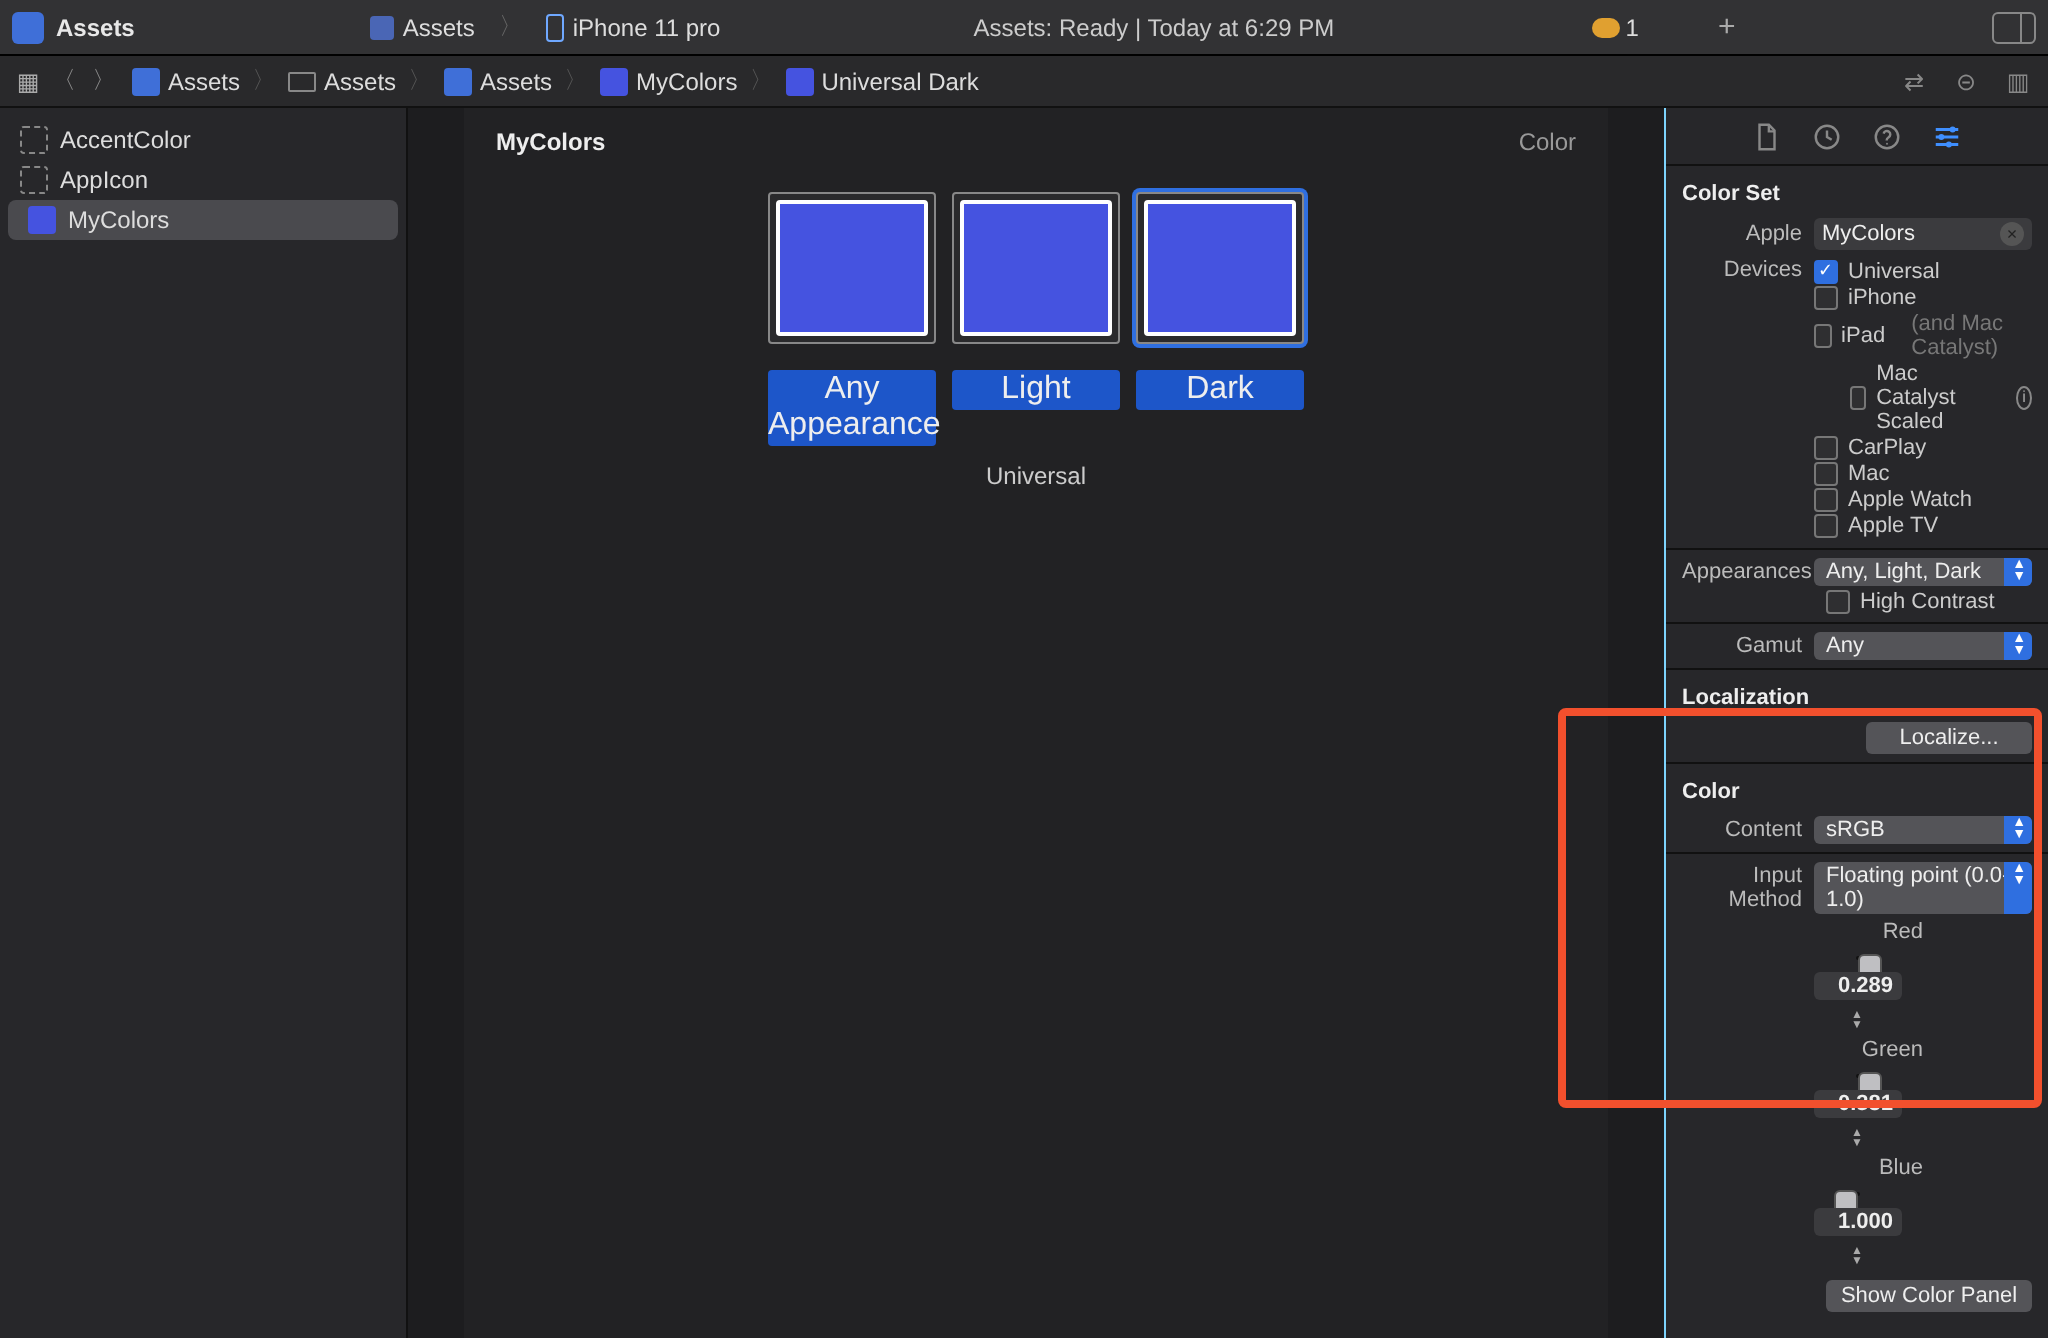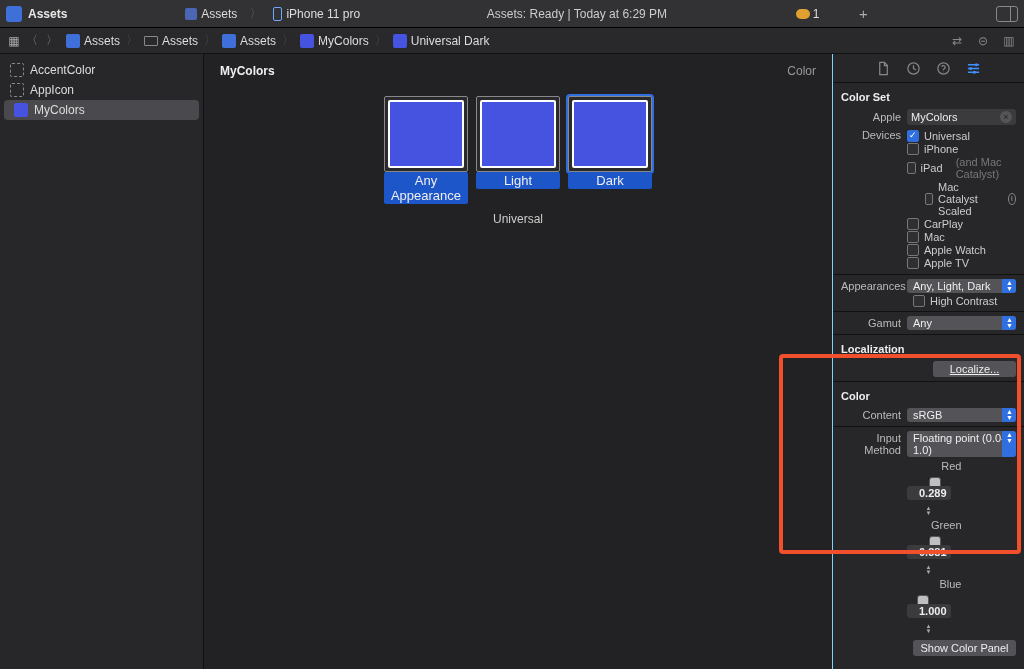--- a/index.html
+++ b/index.html
@@ -29,38 +29,38 @@
   .crumb-item { display:flex; align-items:center; gap:4px; padding:0 4px; color:#ddd;}
   .crumb-item .icon-box { width:14px; height:14px; border-radius:2px;}
   .icon-proj { background:#3f6fd8; }
   .icon-folder { border:1px solid #888; border-radius:1px; width:14px; height:10px;}
   .icon-color { background:#4553e0;}
   .crumb-sep { color:#555; padding:0 2px;}
   .crumb-right { margin-left:auto; display:flex; gap:8px; color:#888;}
   .crumb-right div { width:18px; text-align:center;}
 
   
-  .cols { display:flex; height: calc(100% - 54px); }
+  .cols { display:flex; height: calc(100% - 54px); gap: 28px; }
   .sidebar { width:204px; background:#27272a; border-right:1px solid #111; padding-top:6px;}
   .sb-item { display:flex; align-items:center; gap:6px; padding:2px 10px; color:#ddd; height:20px;}
   .sb-item.selected { background:#4a4a4e; border-radius:4px; margin:0 4px;}
   .sb-icon-dotted { width:14px; height:14px; border:1px dashed #888; border-radius:2px;}
   .sb-icon-color { width:14px; height:14px; background:#4553e0; border-radius:2px;}
 
   .center { flex:1; background:#222224; position:relative; }
   .center-head { display:flex; align-items:center; padding:10px 16px;}
   .center-title { font-weight:600; color:#eee;}
   .center-type { margin-left:auto; color:#999;}
 
   .swatch-row { display:flex; gap:8px; justify-content:center; margin-top:8px;}
   .swatch-wrap { width:84px;}
   .swatch-outer { border:1px solid #888; background:#2a2a2c; padding:3px; border-radius:2px; height:76px; display:flex;}
   .swatch-wrap.selected .swatch-outer { box-shadow: 0 0 0 2px #2f6fe0; }
   .swatch-inner { flex:1; background:#4553e0; border:2px solid #fff; border-radius:2px;}
-  .swatch-label { display:block; text-align:center; margin-top:0; padding:1px 0; color:#eee; font-size:13px;}
+  .swatch-label { display:block; text-align:center; margin-top:13px; padding:1px 0; color:#eee; font-size:16px;}
   .swatch-wrap .bluelabel { background:#1d56c9; border-radius:2px;}
   .swatch-wrap.selected .bluelabel {}
   .uni-label { text-align:center; margin-top:8px; color:#ccc; font-size:12px;}
 
   
   .inspector { width:192px; background:#27272a; border-left:1px solid #7dd3fc; font-size:11px; color:#ccc; position:relative;}
   .insp-tabs { display:flex; justify-content:center; gap:14px; padding:6px 0; border-bottom:1px solid #111;}
   .insp-tab { width:16px; height:16px; color:#888; display:flex; align-items:center; justify-content:center;}
   .insp-tab.active { color:#3f8fff;}
   .insp-tab svg { width:15px; height:15px; }
@@ -320,21 +320,21 @@
         <div class="insp-label">Gamut</div>
         <div class="popup blue-end insp-field">
           <span>Any</span>
           <span class="arrows">▲<br>▼</span>
         </div>
       </div>
 
       <div class="divider"></div>
 
       <div class="insp-heading">Localization</div>
-      <div class="wide-btn" style="margin-left:92px;text-decoration:underline;">Localize...</div>
+      <div class="wide-btn" style="margin-left:92px;">Localize...</div>
 
       <div class="divider"></div>
 
       <div class="insp-heading">Color</div>
 
       <div class="insp-row">
         <div class="insp-label">Content</div>
         <div class="popup blue-end insp-field">
           <span>sRGB</span>
           <span class="arrows">▲<br>▼</span>

